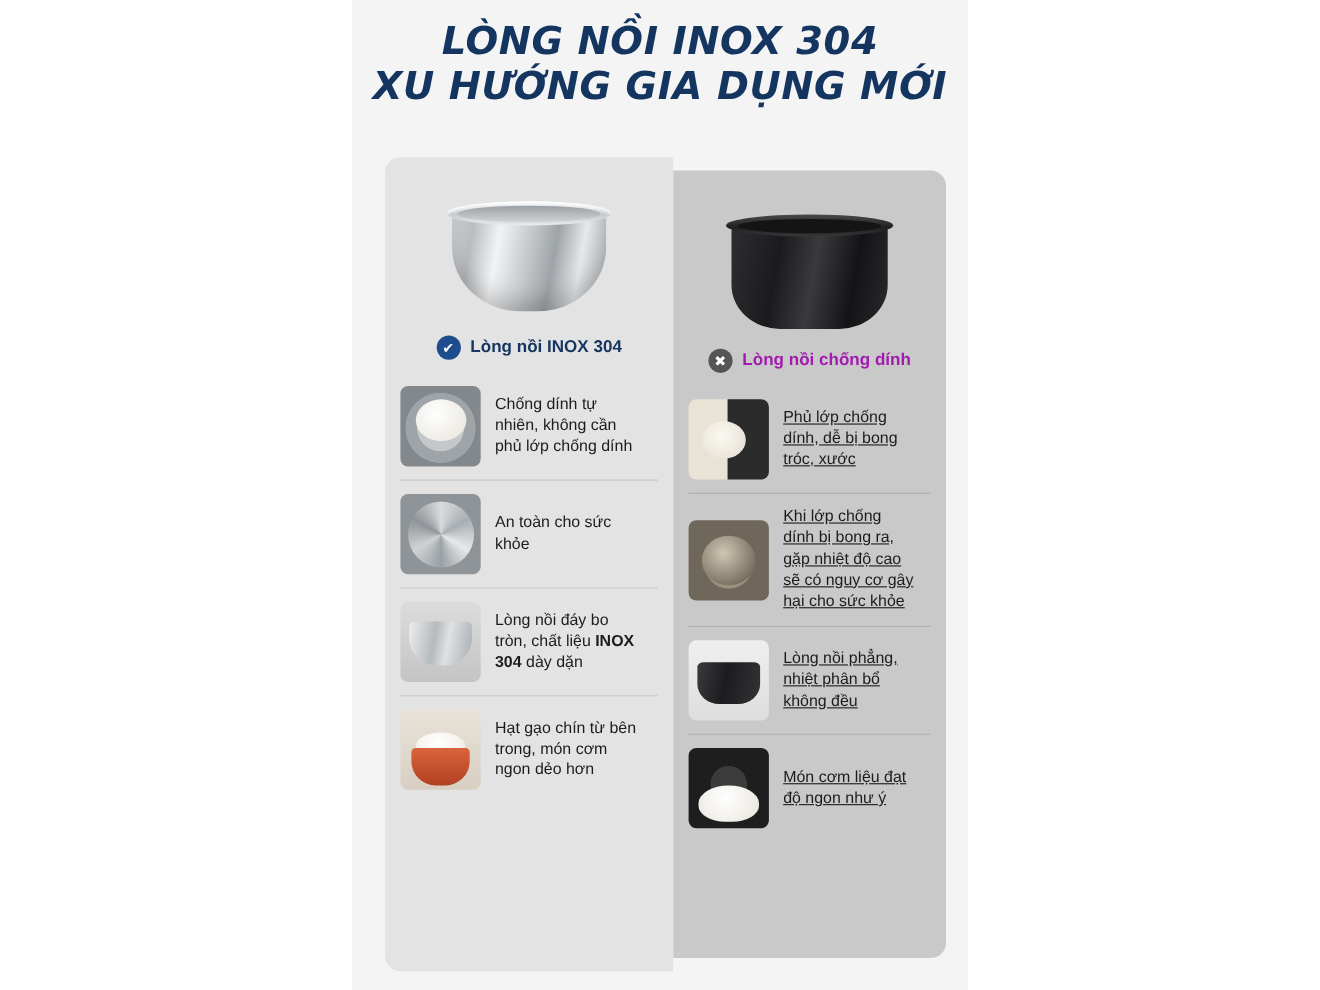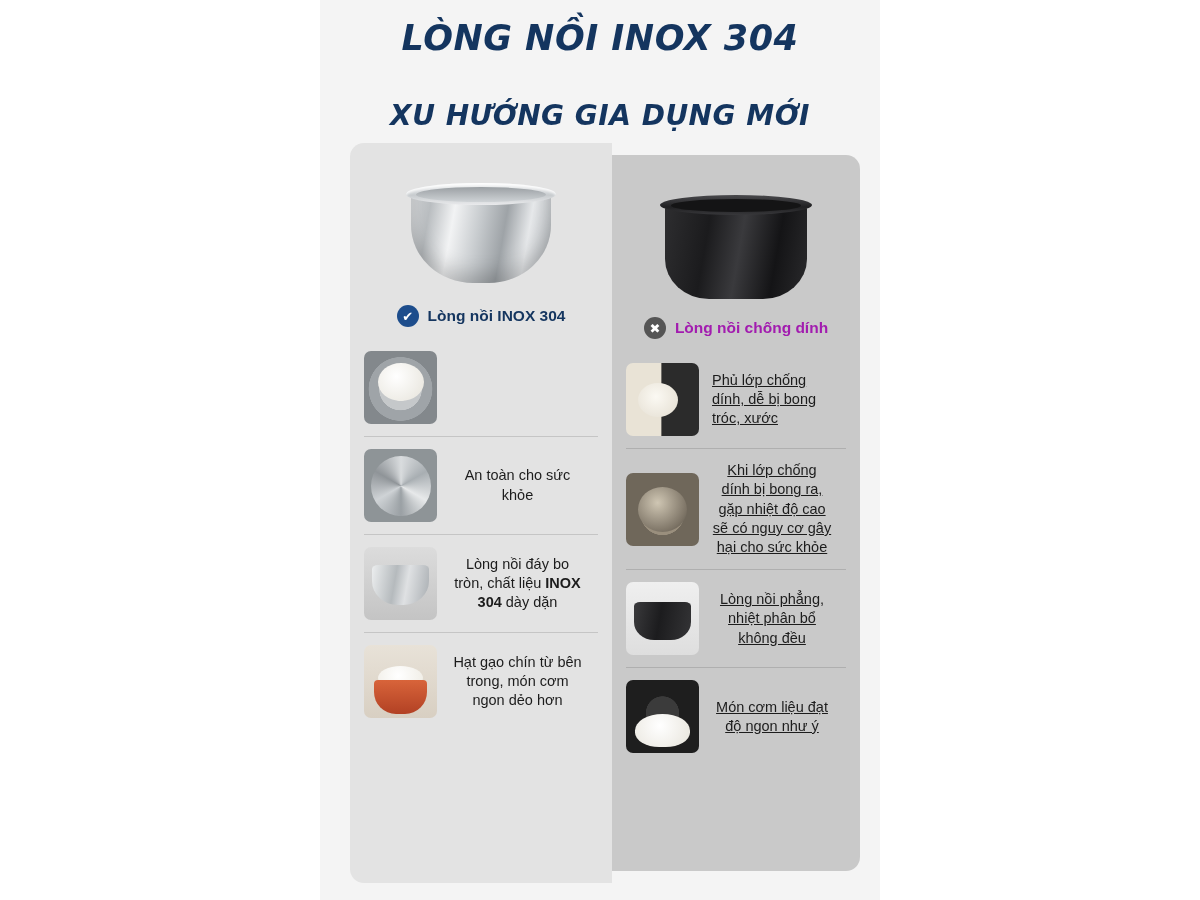--- a/index.html
+++ b/index.html
@@ -40,21 +40,21 @@
   }
   .title-line {
     font-family: "DejaVu Sans", sans-serif;
     font-weight: bold;
     font-style: italic;
     color: #14355f;
     letter-spacing: 0.5px;
     line-height: 1.18;
   }
   .title-line.l1 { font-size: 35px; }
-  .title-line.l2 { font-size: 28px; margin-top: 40px; }
+  .title-line.l2 { font-size: 35px; }
 
   
   .board {
     position: absolute;
     left: 350px;
     top: 143px;
     width: 510px;
     height: 740px;
   }
   .col {
@@ -213,21 +213,20 @@
   }
   .feature {
     display: flex;
     align-items: center;
     gap: 13px;
     padding: 12px 0;
     box-sizing: border-box;
   }
   .feature + .feature {
     border-top: 1px solid rgba(0,0,0,0.13);
-    text-align: center;
   }
   .thumb {
     width: 73px;
     height: 73px;
     border-radius: 7px;
     flex: none;
     overflow: hidden;
     position: relative;
     background: #cfcfcf;
   }
@@ -381,20 +380,21 @@
       </div>
 
       <div class="col-head">
         <span class="badge check">✔</span>
         <span class="label">Lòng nồi INOX 304</span>
       </div>
 
       <div class="features">
         <div class="feature">
           <div class="thumb t-rice-steel"></div>
+          <div class="ftext">Chống dính tự nhiên, không cần phủ lớp chống dính</div>
         </div>
         <div class="feature">
           <div class="thumb t-brush"></div>
           <div class="ftext">An toàn cho sức khỏe</div>
         </div>
         <div class="feature">
           <div class="thumb t-pot-steel"></div>
           <div class="ftext">
             <span>Lòng nồi đáy bo tròn, chất liệu </span><b>INOX 304</b><span> dày dặn</span>
           </div>

